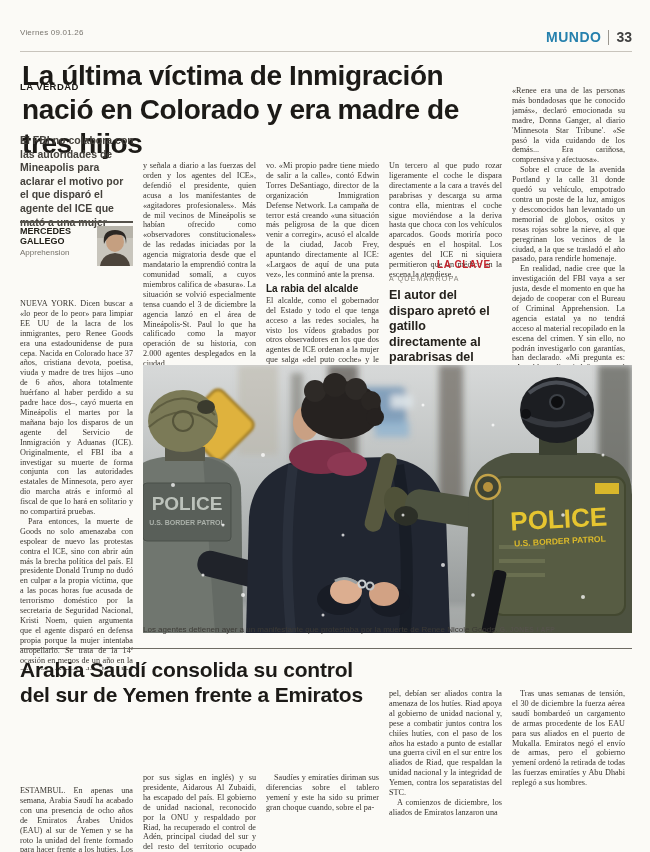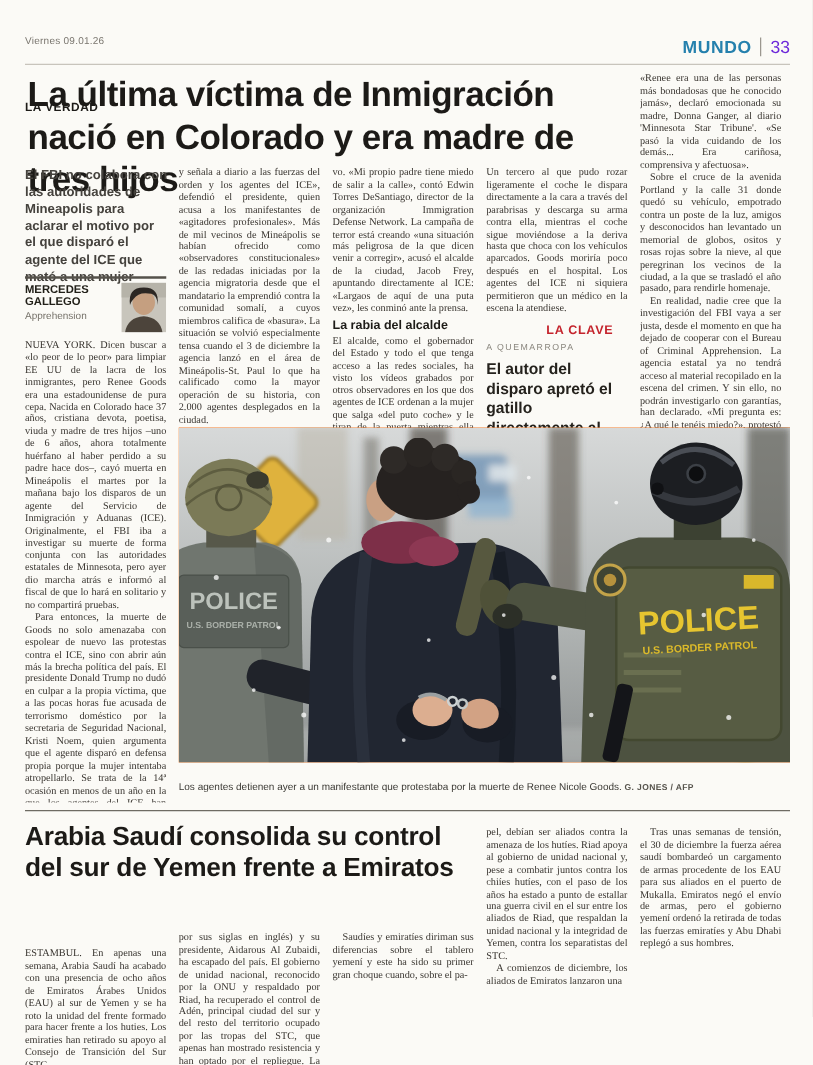--- a/index.html
+++ b/index.html
@@ -7,21 +7,21 @@
         overflow:hidden;font-family:"Liberation Serif",serif;color:#34302c;}
   
   .hdr-date{position:absolute;left:20px;top:28px;font-family:"Liberation Sans",sans-serif;
             font-size:8px;color:#7a766f;letter-spacing:.2px;}
   .hdr-masthead{position:absolute;left:20px;top:37px;font-family:"Liberation Sans",sans-serif;
             font-size:9.5px;font-weight:bold;color:#1d1b18;letter-spacing:.4px;margin-top:44px;}
   .hdr-right{position:absolute;right:18px;top:29px;display:flex;align-items:center;gap:7px;
             font-family:"Liberation Sans",sans-serif;}
   .hdr-section{font-size:14px;font-weight:bold;letter-spacing:.5px;}
   .hdr-sep{width:1px;height:15px;background:#9b978f;}
-  .hdr-pagenum{font-size:14px;font-weight:normal;color:#6d28d9;}
+  .hdr-pagenum{font-size:14px;font-weight:bold;color:#404040;}
   .hdr-rule{position:absolute;left:20px;top:51px;width:612px;height:1px;background:#c8c4bc;}
   
   .headline1{position:absolute;left:20px;top:57px;width:494px;
              font-family:"Liberation Sans",sans-serif;font-weight:bold;font-size:28px;
              line-height:34px;letter-spacing:-.4px;color:#1c1a17;}
   .headline2{position:absolute;left:20px;top:657px;width:358px;
              font-family:"Liberation Sans",sans-serif;font-weight:bold;font-size:21px;
              line-height:25px;letter-spacing:-.2px;color:#1c1a17;}
   
   .deck{position:absolute;left:20px;top:134px;width:114px;
@@ -34,33 +34,33 @@
         line-height:10px;color:#222019;}
   .byline-role{position:absolute;left:20px;top:248px;font-family:"Liberation Sans",sans-serif;
         font-size:8px;color:#76726a;}
   .portrait{position:absolute;left:97px;top:226px;width:36px;height:40px;overflow:hidden;}
   .byline2{position:absolute;left:20px;top:727px;width:113px;font-family:"Liberation Sans",sans-serif;}
   .byline2 .rule-top{height:2px;background:#55524b;}
   .byline2 .name{font-weight:bold;font-size:8.5px;color:#222019;padding:4px 0 4px 0;letter-spacing:.3px;}
   .byline2 .rule-bot{height:1px;background:#8d897f;}
   
   .col{position:absolute;width:113px;text-align:justify;font-size:8.2px;line-height:9.9px;
-       color:#38342f;overflow:hidden;}
+       color:#38342f;overflow:hidden;margin-top:28px;}
   .col p{margin:0;text-indent:8px;}
   .col p.first{text-indent:0;}
   .subhead{font-family:"Liberation Sans",sans-serif;font-weight:bold;font-size:10px;
            color:#1e1c18;margin:4px 0 2px 0;text-indent:0;}
   
   .clave{position:absolute;left:389px;top:259px;width:113px;font-family:"Liberation Sans",sans-serif;}
   .clave .label{font-weight:bold;font-size:10px;letter-spacing:.6px;padding-left:48px;}
   .clave .kicker{font-size:7px;color:#8a867e;letter-spacing:1.2px;margin-top:5px;}
   .clave .text{font-weight:bold;font-size:12.5px;line-height:15.5px;color:#25221d;
                margin-top:6px;padding-bottom:9px;border-bottom:1px solid #45423c;}
   
-  .photo{position:absolute;left:143px;top:342px;width:489px;height:268px;overflow:hidden;background:#f97316;}
+  .photo{position:absolute;left:143px;top:365px;width:489px;height:268px;overflow:hidden;background:#0ea5e9;}
   .caption{position:absolute;left:143px;top:625px;width:489px;
            font-family:"Liberation Sans",sans-serif;font-size:8px;color:#3c3a35;}
   .caption .credit{font-weight:bold;font-size:6.8px;color:#55524b;letter-spacing:.3px;}
   
   .divider{position:absolute;left:20px;top:648px;width:612px;height:1px;background:#6e6b63;}
 </style>
 </head>
 <body>
 
 <div class="page">

